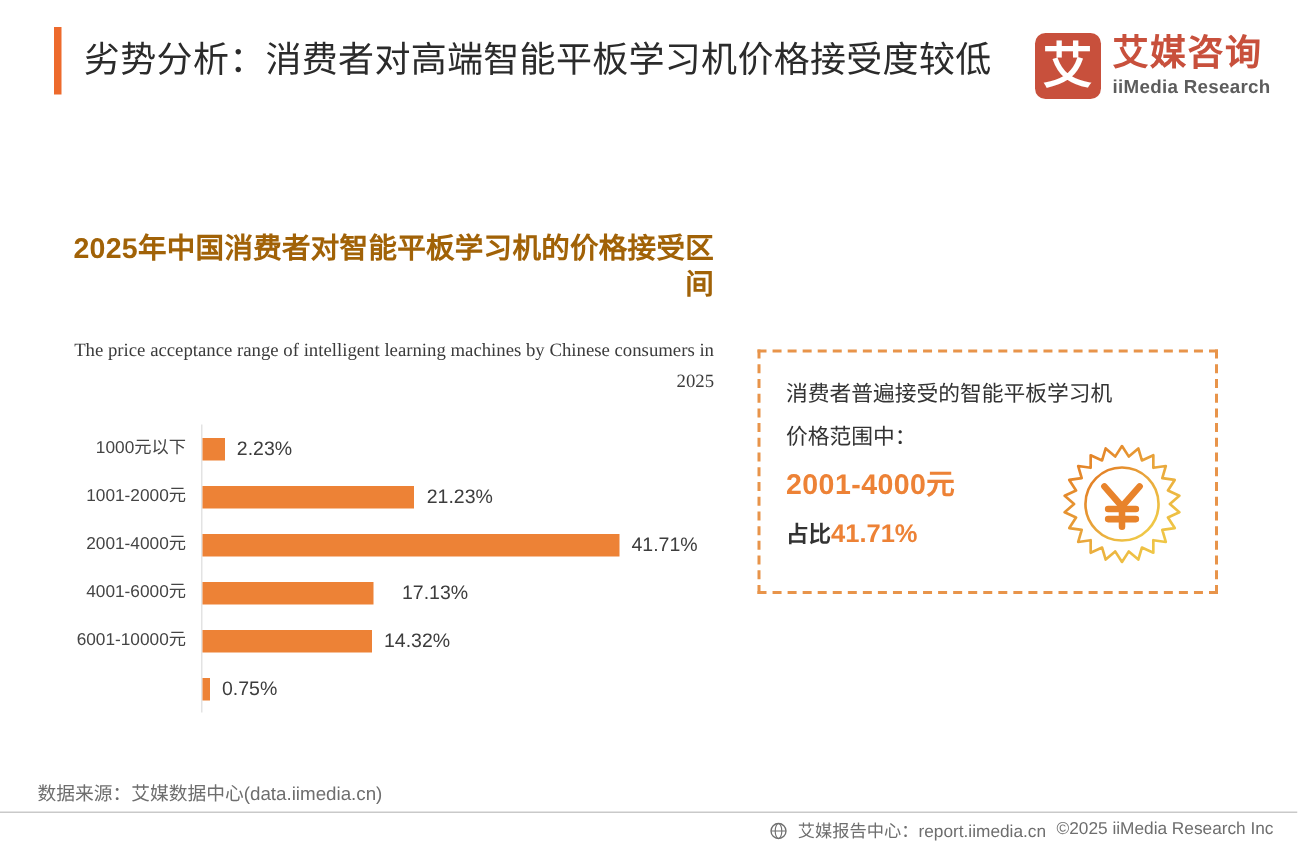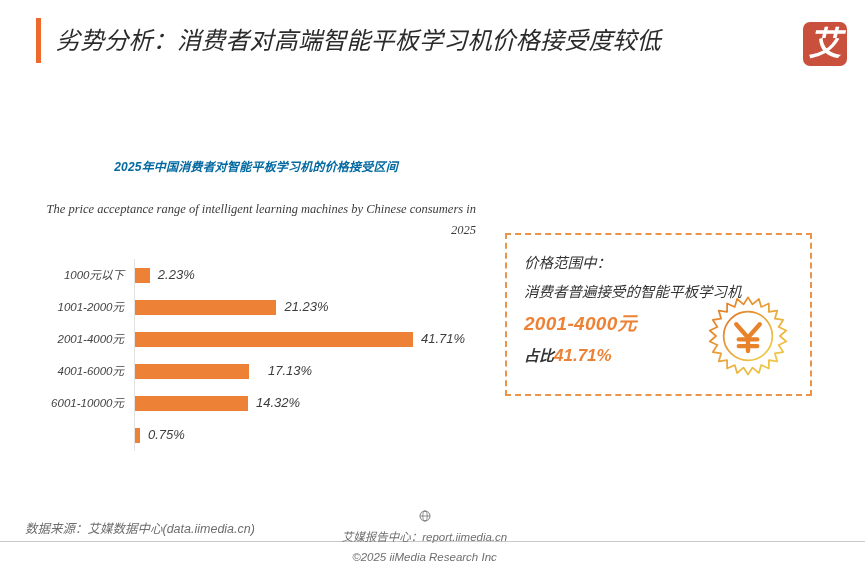--- a/index.html
+++ b/index.html
@@ -15,21 +15,20 @@
     font-family: "Liberation Sans", "DejaVu Sans", sans-serif;
     color: #333333;
     position: relative;
     -webkit-font-smoothing: antialiased;
   }
   .slide {
     position: relative;
     width: 865px;
     height: 563px;
     background: #ffffff;
-    font-style: italic;
   }
 
   
   .header {
     position: absolute;
     left: 0;
     top: 0;
     width: 865px;
     height: 84px;
   }
@@ -104,24 +103,24 @@
   }
 
   
   .chart-block {
     position: absolute;
     left: 36px;
     top: 155px;
     width: 440px;
   }
   .chart-title-cn {
-    font-size: 12px;
-    font-weight: 700;
-    color: #0369a1;
-    text-align: center;
+    font-size: 19px;
+    font-weight: 700;
+    color: #a16207;
+    text-align: right;
     line-height: 24px;
     letter-spacing: 0.2px;
   }
   .chart-title-en {
     font-size: 12.5px;
     color: #3b3b3b;
     text-align: right;
     line-height: 21px;
     font-family: "Liberation Serif", "DejaVu Serif", serif;
     margin-top: 20px;
@@ -260,21 +259,20 @@
     height: 21px;
     display: flex;
     align-items: center;
     justify-content: flex-end;
     padding-right: 16px;
     box-sizing: border-box;
     gap: 7px;
     font-size: 11.5px;
     color: #6e6e6e;
     white-space: nowrap;
-    flex-direction: column;
   }
   .globe-icon {
     width: 12px;
     height: 12px;
     flex: 0 0 auto;
     display: inline-block;
     position: relative;
     top: 1px;
   }
   .footer-copy { }
@@ -284,20 +282,24 @@
 
 <div class="slide">
 
   <div class="header">
     <div class="header-accent"></div>
     <div class="header-title">劣势分析：消费者对高端智能平板学习机价格接受度较低</div>
 
     <div class="logo">
       <div class="logo-mark">
         <span class="logo-mark-glyph">艾</span>
+      </div>
+      <div class="logo-text">
+        <span class="logo-cn">艾媒咨询</span>
+        <span class="logo-en">iiMedia Research</span>
       </div>
     </div>
   </div>
 
   <div class="chart-block">
     <div class="chart-title-cn">2025年中国消费者对智能平板学习机的价格接受区间</div>
     <div class="chart-title-en">The price acceptance range of intelligent learning machines by Chinese consumers in 2025</div>
 
     <div class="plot" id="plot">
       <div class="axis-line"></div>
@@ -328,22 +330,22 @@
         </div>
         <div class="row" style="top: 160px;">
           <div class="bar" style="width: 4.9988px; background: rgb(237, 130, 54);"></div>
           <div class="val-label" style="left: 111.999px;">0.75%</div>
         </div>
       </div>
   </div>
 
   <div class="callout">
     <div class="callout-text">
+      <div class="callout-line">消费者普遍接受的智能平板学习机</div>
       <div class="callout-line">价格范围中：</div>
-      <div class="callout-line">消费者普遍接受的智能平板学习机</div>
       <div class="callout-hl">2001-4000元</div>
       <div class="callout-sub"><span>占比</span><span class="pct">41.71%</span></div>
     </div>
 
     <svg class="seal" viewBox="0 0 100 100">
       <defs>
         <linearGradient id="sealgrad" x1="0" y1="0" x2="1" y2="1">
           <stop offset="0%" stop-color="#E2741F"></stop>
           <stop offset="45%" stop-color="#E8A33A"></stop>
           <stop offset="100%" stop-color="#F2D44B"></stop>

